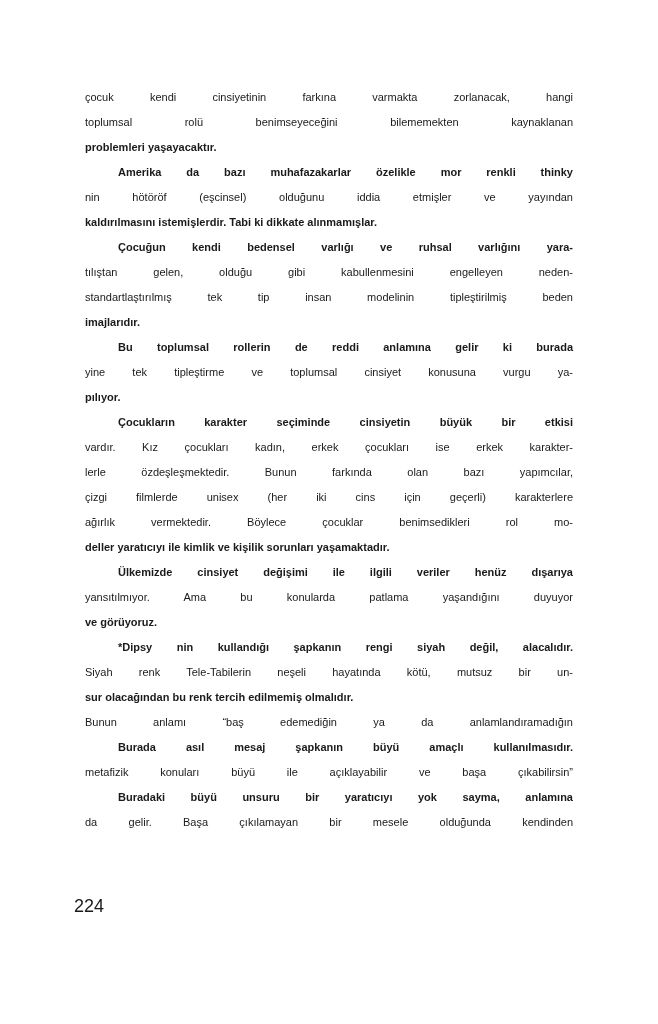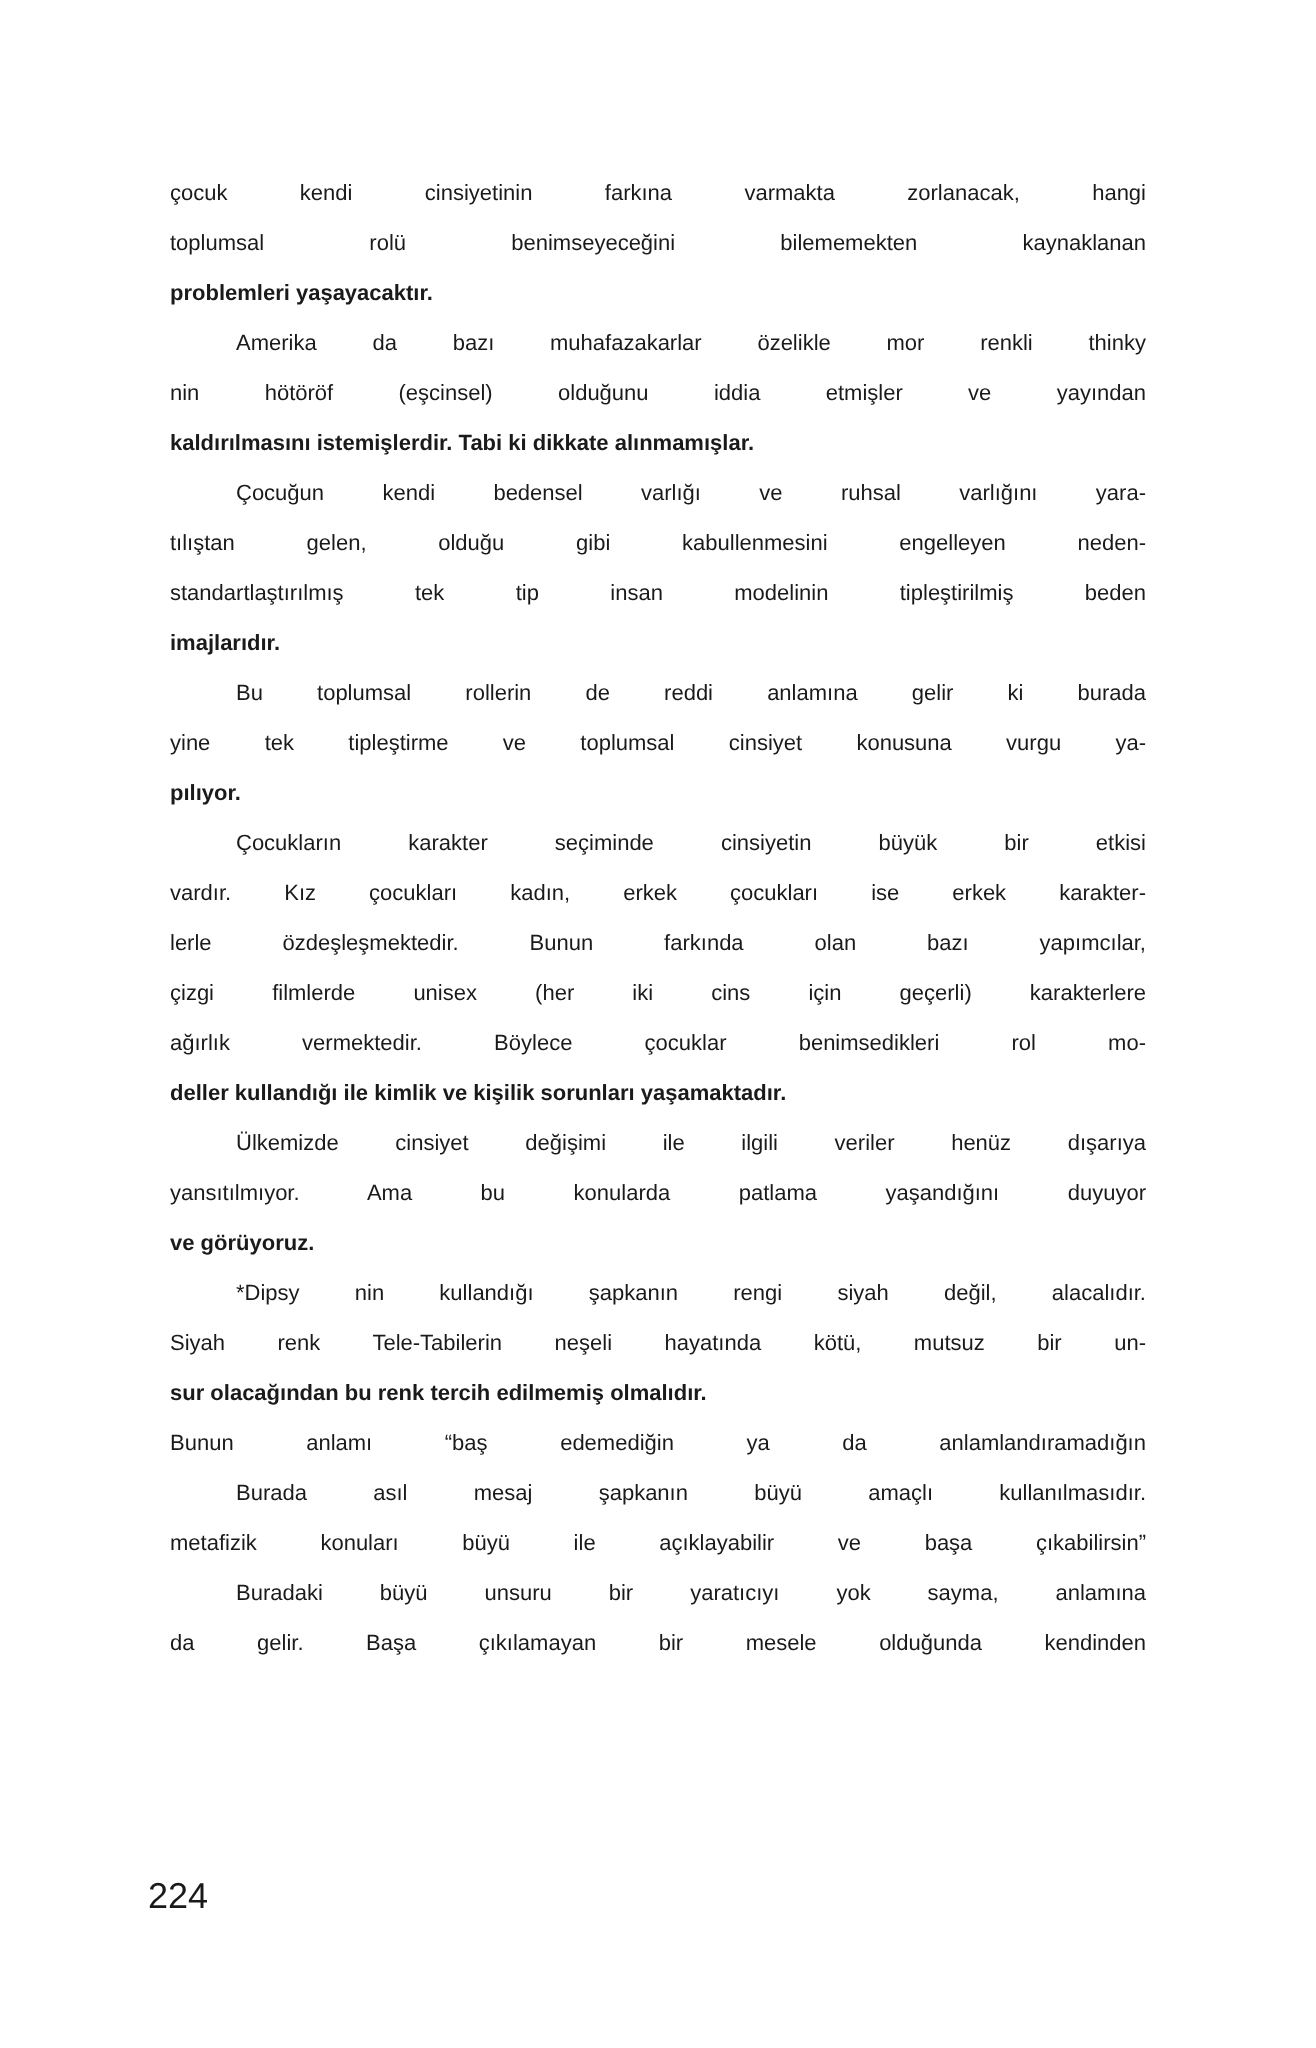--- a/index.html
+++ b/index.html
@@ -7,23 +7,23 @@
   .page {
     position: absolute; left: 85px; top: 85px; width: 488px;
     font-family: "Liberation Sans", sans-serif;
     font-size: 11px; color: #1a1a1a;
   }
   .line {
     display: block; height: 25px; line-height: 25px;
     text-align: justify; text-align-last: justify; white-space: nowrap;
   }
   .line.last { text-align-last: left; font-weight: bold; }
-  .line.indent { padding-left: 33px; }
+  .line.indent { padding-left: 33px; font-weight: bold; }
   .page-number {
-    position: absolute; left: 74px; top: 938px;
+    position: absolute; left: 74px; top: 896px;
     font-family: "Liberation Sans", sans-serif; font-size: 18px; color: #1a1a1a;
   }
 </style>
 </head>
 <body>
 
 <div class="page" id="page-body">
     <div>
       <span class="line">çocuk kendi cinsiyetinin farkına varmakta zorlanacak, hangi</span>
       <span class="line">toplumsal rolü benimseyeceğini bilememekten kaynaklanan</span>
@@ -44,21 +44,21 @@
       <span class="line indent">Bu toplumsal rollerin de reddi anlamına gelir ki burada</span>
       <span class="line">yine tek tipleştirme ve toplumsal cinsiyet konusuna vurgu ya-</span>
       <span class="line last">pılıyor.</span>
     </div>
     <div>
       <span class="line indent">Çocukların karakter seçiminde cinsiyetin büyük bir etkisi</span>
       <span class="line">vardır. Kız çocukları kadın, erkek çocukları ise erkek karakter-</span>
       <span class="line">lerle özdeşleşmektedir. Bunun farkında olan bazı yapımcılar,</span>
       <span class="line">çizgi filmlerde unisex (her iki cins için geçerli) karakterlere</span>
       <span class="line">ağırlık vermektedir. Böylece çocuklar benimsedikleri rol mo-</span>
-      <span class="line last">deller kullandığı ile kimlik ve kişilik sorunları yaşamaktadır.</span>
+      <span class="line last">deller yaratıcıyı ile kimlik ve kişilik sorunları yaşamaktadır.</span>
     </div>
     <div>
       <span class="line indent">Ülkemizde cinsiyet değişimi ile ilgili veriler henüz dışarıya</span>
       <span class="line">yansıtılmıyor. Ama bu konularda patlama yaşandığını duyuyor</span>
       <span class="line last">ve görüyoruz.</span>
     </div>
     <div>
       <span class="line indent">*Dipsy nin kullandığı şapkanın rengi siyah değil, alacalıdır.</span>
       <span class="line">Siyah renk Tele-Tabilerin neşeli hayatında kötü, mutsuz bir un-</span>
       <span class="line last">sur olacağından bu renk tercih edilmemiş olmalıdır.</span>

